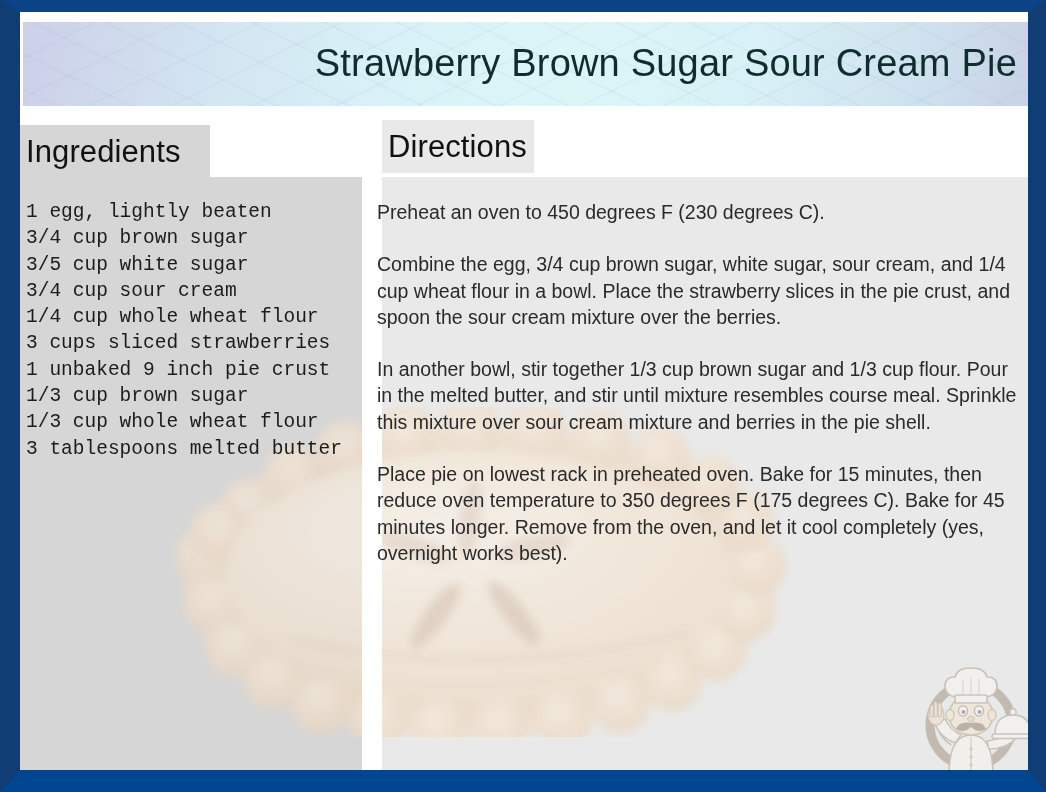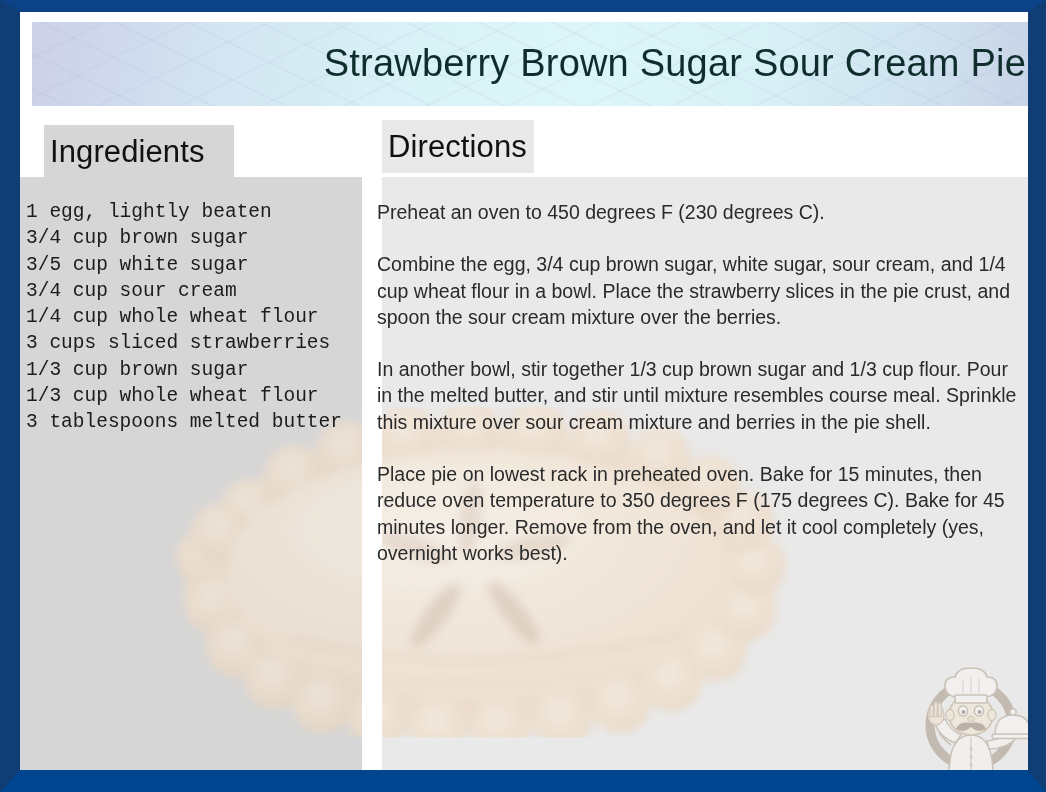--- a/index.html
+++ b/index.html
@@ -30,21 +30,21 @@
     position: relative;
     width: 100%;
     height: 100%;
     background: #ffffff;
     overflow: hidden;
   }
 
   
   .banner {
     position: absolute;
-    left: 12px;
+    left: 3px;
     top: 10px;
     width: 1008px;
     height: 84px;
     background:
       repeating-linear-gradient(
         26deg,
         rgba(255,255,255,0.00) 0px,
         rgba(255,255,255,0.00) 14px,
         rgba(150,165,200,0.13) 15px,
         rgba(255,255,255,0.00) 17px,
@@ -128,21 +128,20 @@
     align-items: center;
     box-sizing: border-box;
   }
   .tab-ing {
     left: 0px;
     top: 113px;
     width: 190px;
     height: 53px;
     background: #d6d6d6;
     padding-left: 6px;
-    margin-left: 24px;
   }
   .tab-dir {
     left: 362px;
     top: 108px;
     width: 152px;
     height: 53px;
     background: #e9e9e9;
     padding-left: 6px;
     align-items: center;
   }
@@ -289,20 +288,21 @@
       <span class="tab-label">Directions</span>
     </div>
 
     <ul class="ing-list">
       <li class="ing-item">1 egg, lightly beaten</li>
       <li class="ing-item">3/4 cup brown sugar</li>
       <li class="ing-item">3/5 cup white sugar</li>
       <li class="ing-item">3/4 cup sour cream</li>
       <li class="ing-item">1/4 cup whole wheat flour</li>
       <li class="ing-item">3 cups sliced strawberries</li>
+      <li class="ing-item">1 unbaked 9 inch pie crust</li>
       <li class="ing-item">1/3 cup brown sugar</li>
       <li class="ing-item">1/3 cup whole wheat flour</li>
       <li class="ing-item">3 tablespoons melted butter</li>
     </ul>
 
     <div class="dir-body">
       <p class="dir-para">Preheat an oven to 450 degrees F (230 degrees C).</p>
       <p class="dir-para">Combine the egg, 3/4 cup brown sugar, white sugar, sour cream, and 1/4 cup wheat flour in a bowl. Place the strawberry slices in the pie crust, and spoon the sour cream mixture over the berries.</p>
       <p class="dir-para">In another bowl, stir together 1/3 cup brown sugar and 1/3 cup flour. Pour in the melted butter, and stir until mixture resembles course meal. Sprinkle this mixture over sour cream mixture and berries in the pie shell.</p>
       <p class="dir-para">Place pie on lowest rack in preheated oven. Bake for 15 minutes, then reduce oven temperature to 350 degrees F (175 degrees C). Bake for 45 minutes longer. Remove from the oven, and let it cool completely (yes, overnight works best).</p>

